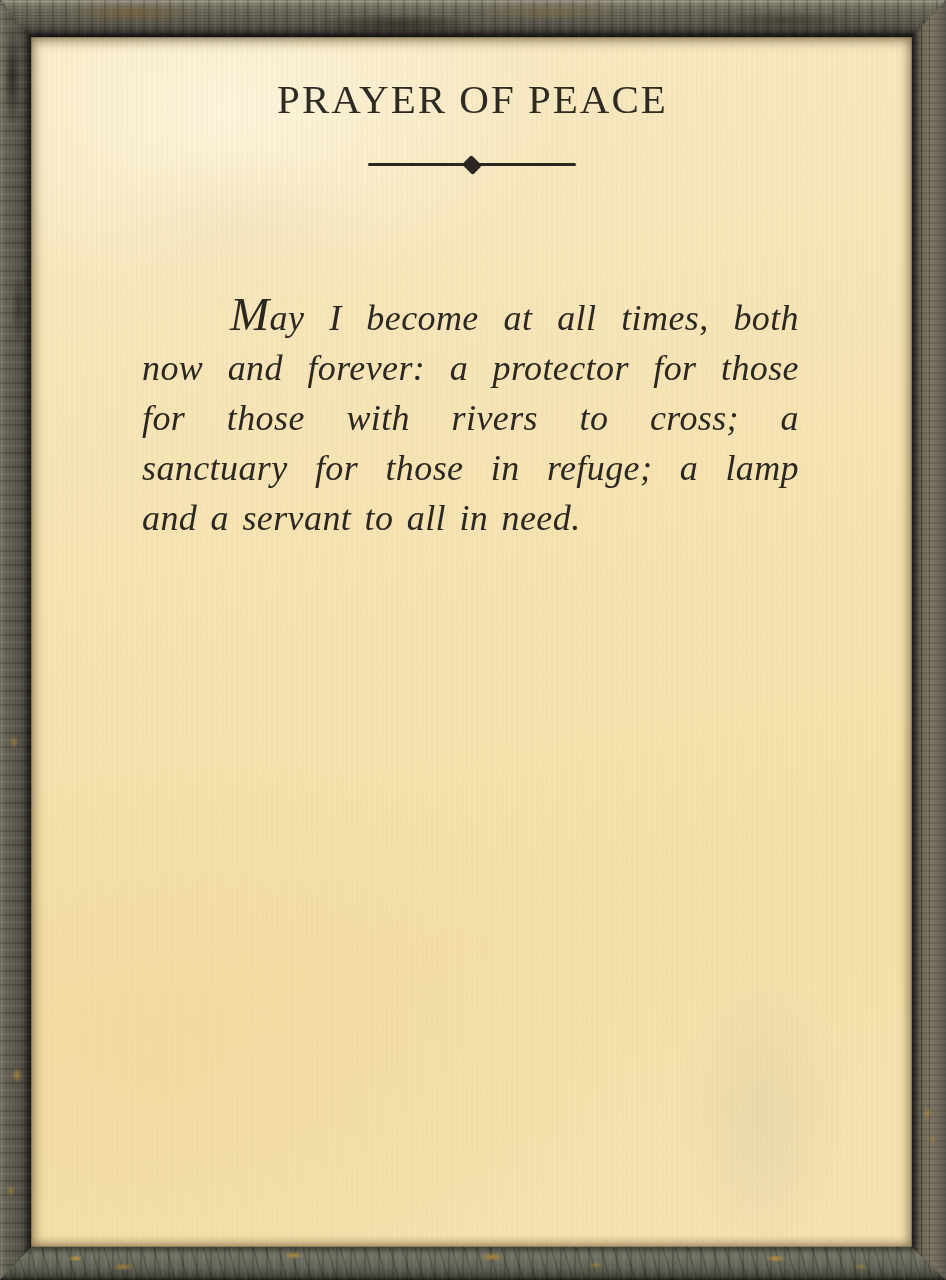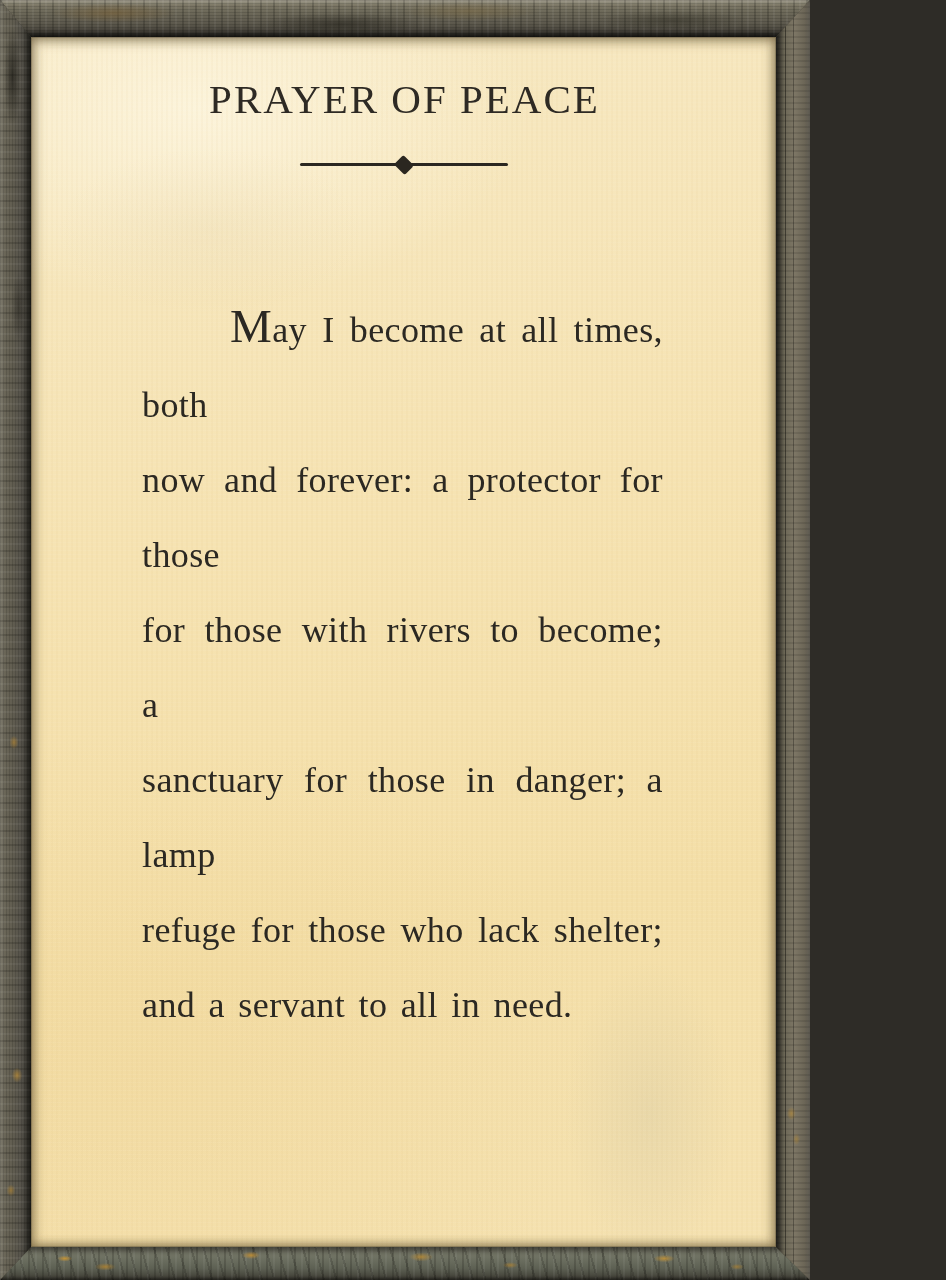--- a/index.html
+++ b/index.html
@@ -1,18 +1,18 @@
 <!DOCTYPE html>
 <html><head>
 <meta charset="utf-8">
 <style>
   html,body{margin:0;padding:0;background:#2e2c27;}
   .scene{
     position:relative;
-    width:810px;height:1280px;
+    width:946px;height:1280px;
     overflow:hidden;
     background:#474337;
     font-family:"Liberation Serif","DejaVu Serif",serif;
   }
   
   .fside{position:absolute;}
   .f-top{
     top:0;left:0;width:100%;height:37px;
     clip-path:polygon(0 0,100% 0,calc(100% - 34px) 100%,31px 100%);
     background:
@@ -94,21 +94,21 @@
   }
   .divider{position:absolute;top:120px;left:50%;margin-left:-104px;width:208px;height:16px;}
   .divider-line{position:absolute;left:0;right:0;top:6px;height:3px;background:#2b2720;border-radius:2px;}
   .divider-diamond{
     position:absolute;left:50%;top:8px;width:12px;height:12px;
     transform:translate(-50%,-50%) rotate(45deg) scale(1.25,1.1);
     background:#2b2720;border-radius:2px;
   }
   .body-text{
     position:absolute;top:252px;left:111px;right:113px;
-    font-size:36px;line-height:75px;color:#2b2822;
+    font-size:36px;line-height:50px;color:#2b2822;font-style:italic;
   }
   .line{
     text-align:justify;text-align-last:justify;
     word-spacing:4px;letter-spacing:0.4px;
   }
   .line.first{text-indent:88px;}
   .line.last{text-align-last:left;}
   .dropcap{font-size:47px;}
 </style>
 </head>
@@ -124,19 +124,18 @@
     <h1 class="title">PRAYER OF PEACE</h1>
 
     <div class="divider">
       <div class="divider-line"></div>
       <div class="divider-diamond"></div>
     </div>
 
     <div class="body-text">
       <div class="line first"><span class="dropcap">M</span><span>ay I become at all times, both</span></div>
       <div class="line">now and forever: a protector for those</div>
-      <div class="line">for those with rivers to become; a</div>
-      <div class="line">sanctuary for those in danger; a lamp</div>
-      <div class="line">refuge for those who lack shelter;</div>
+      <div class="line">for those with rivers to cross; a</div>
+      <div class="line">sanctuary for those in refuge; a lamp</div>
       <div class="line last">and a servant to all in need.</div>
     </div>
   </div>
 </div>
 
 </body></html>

